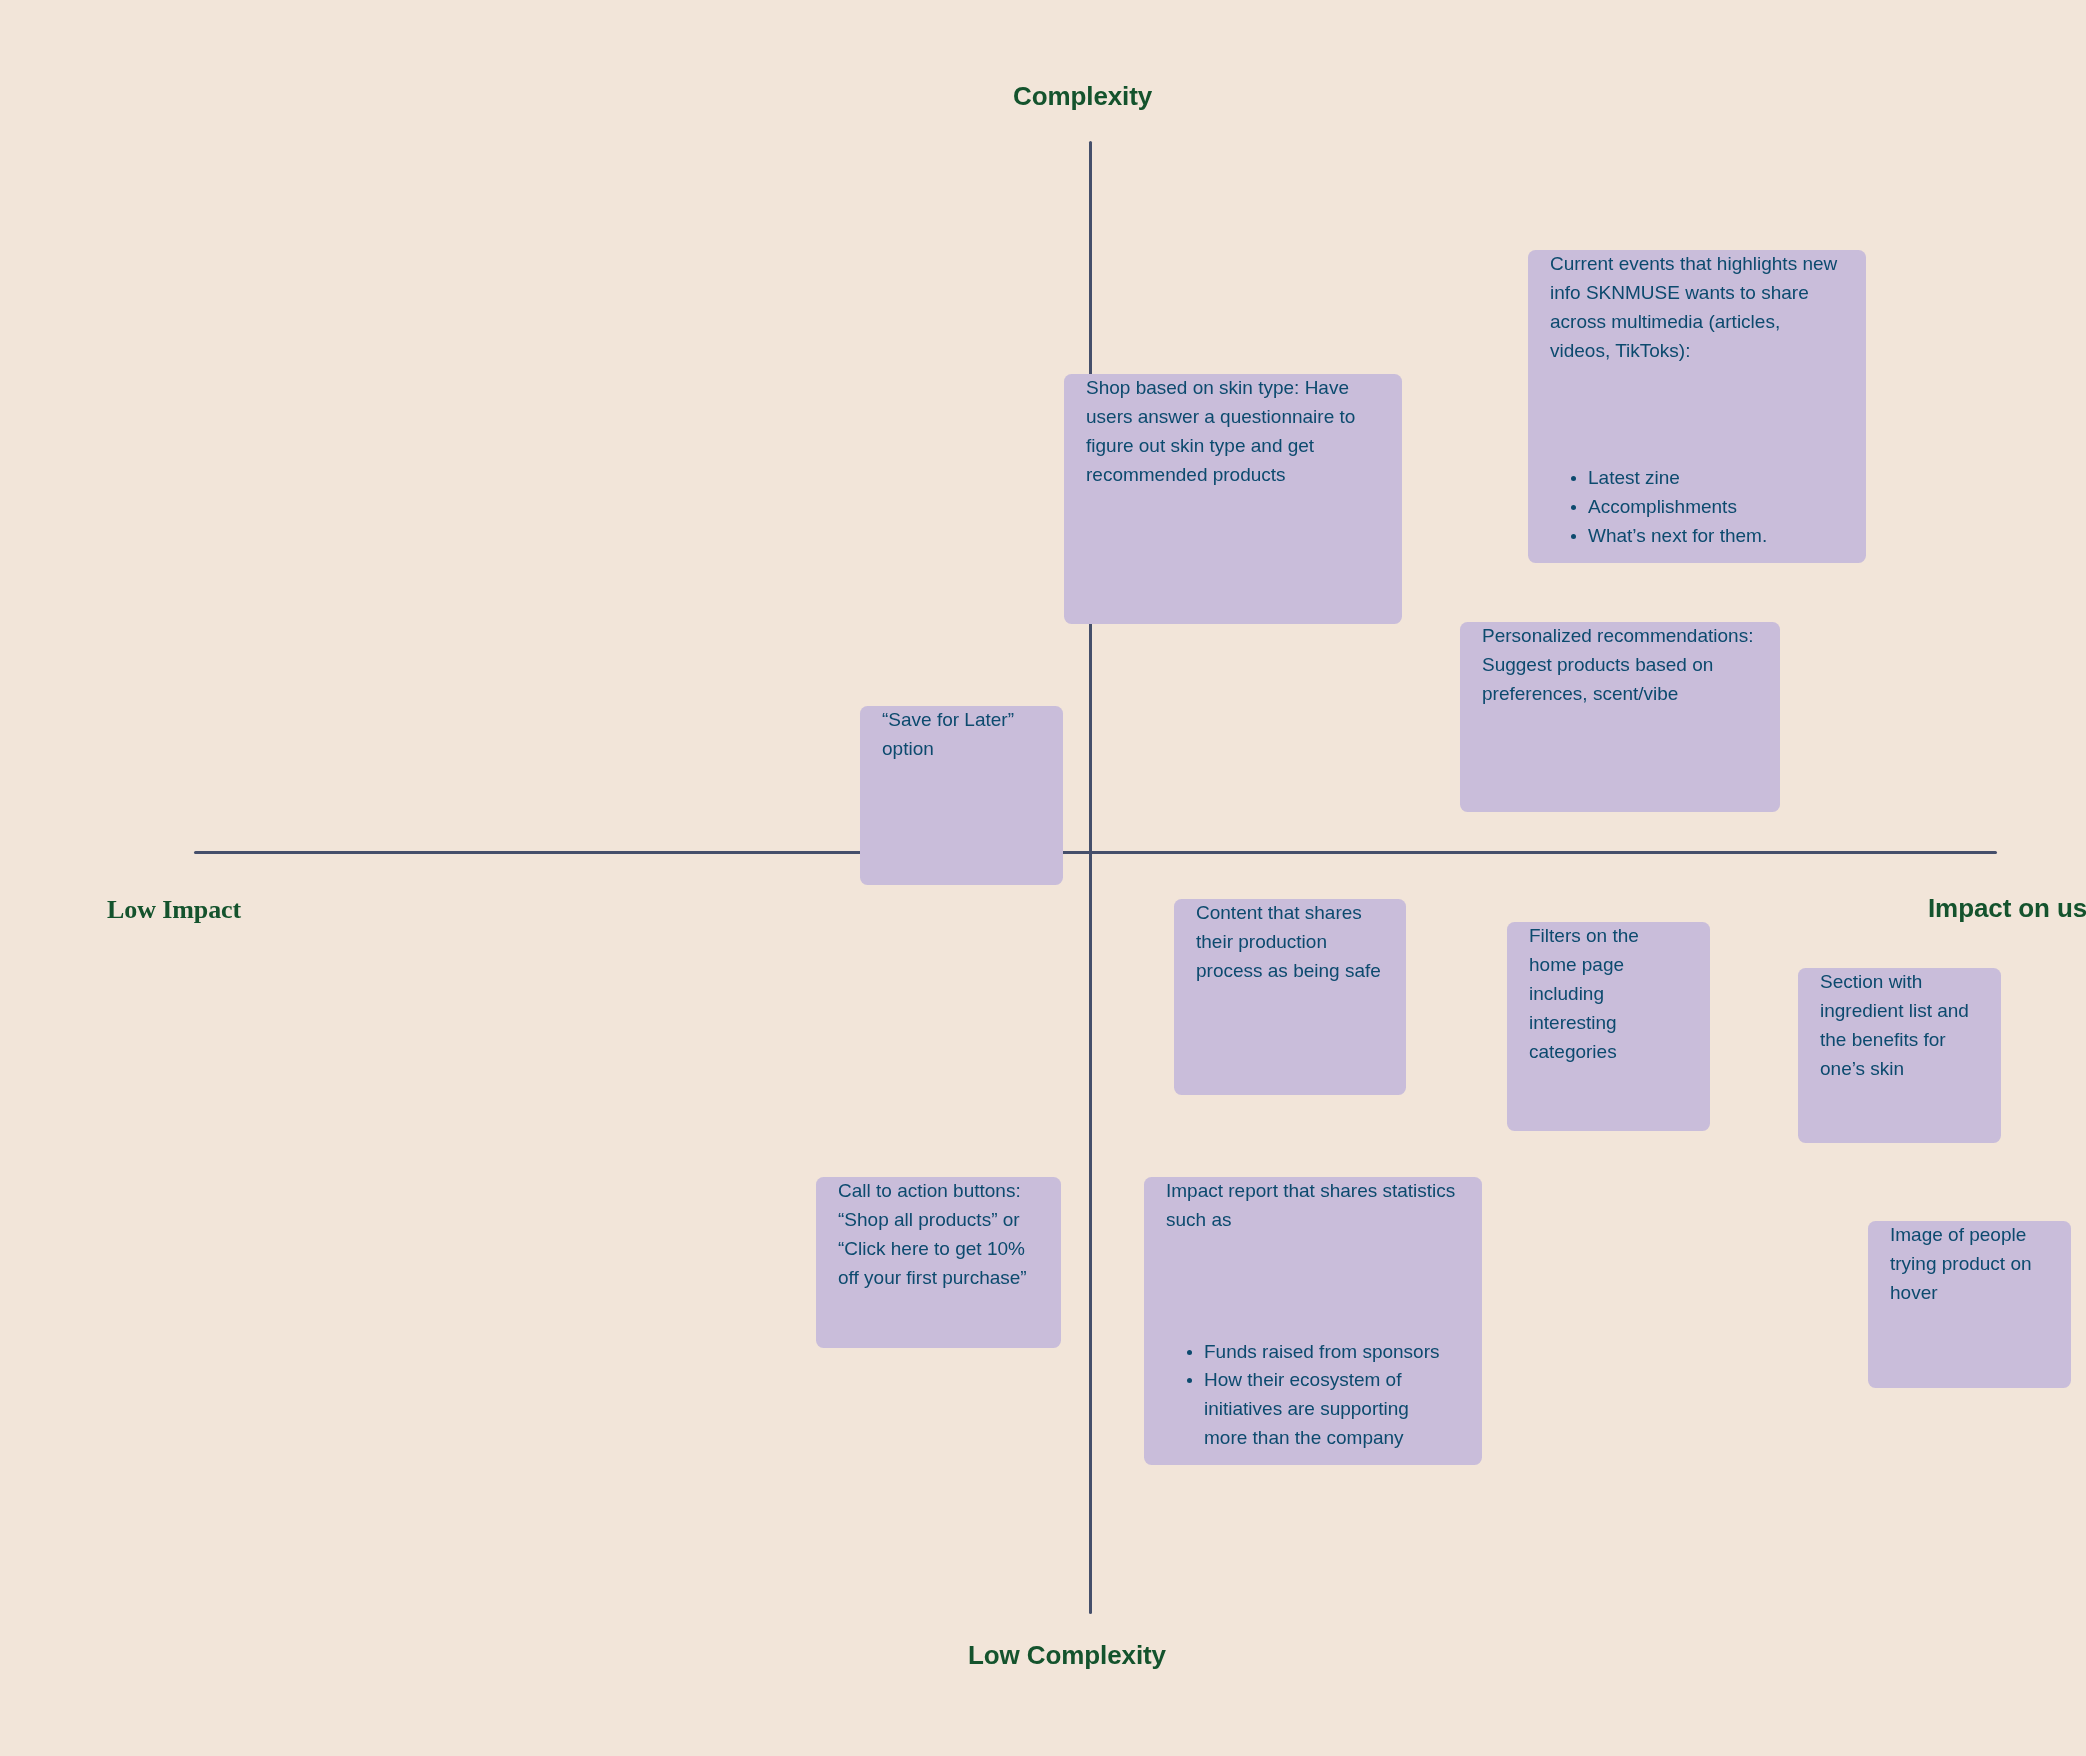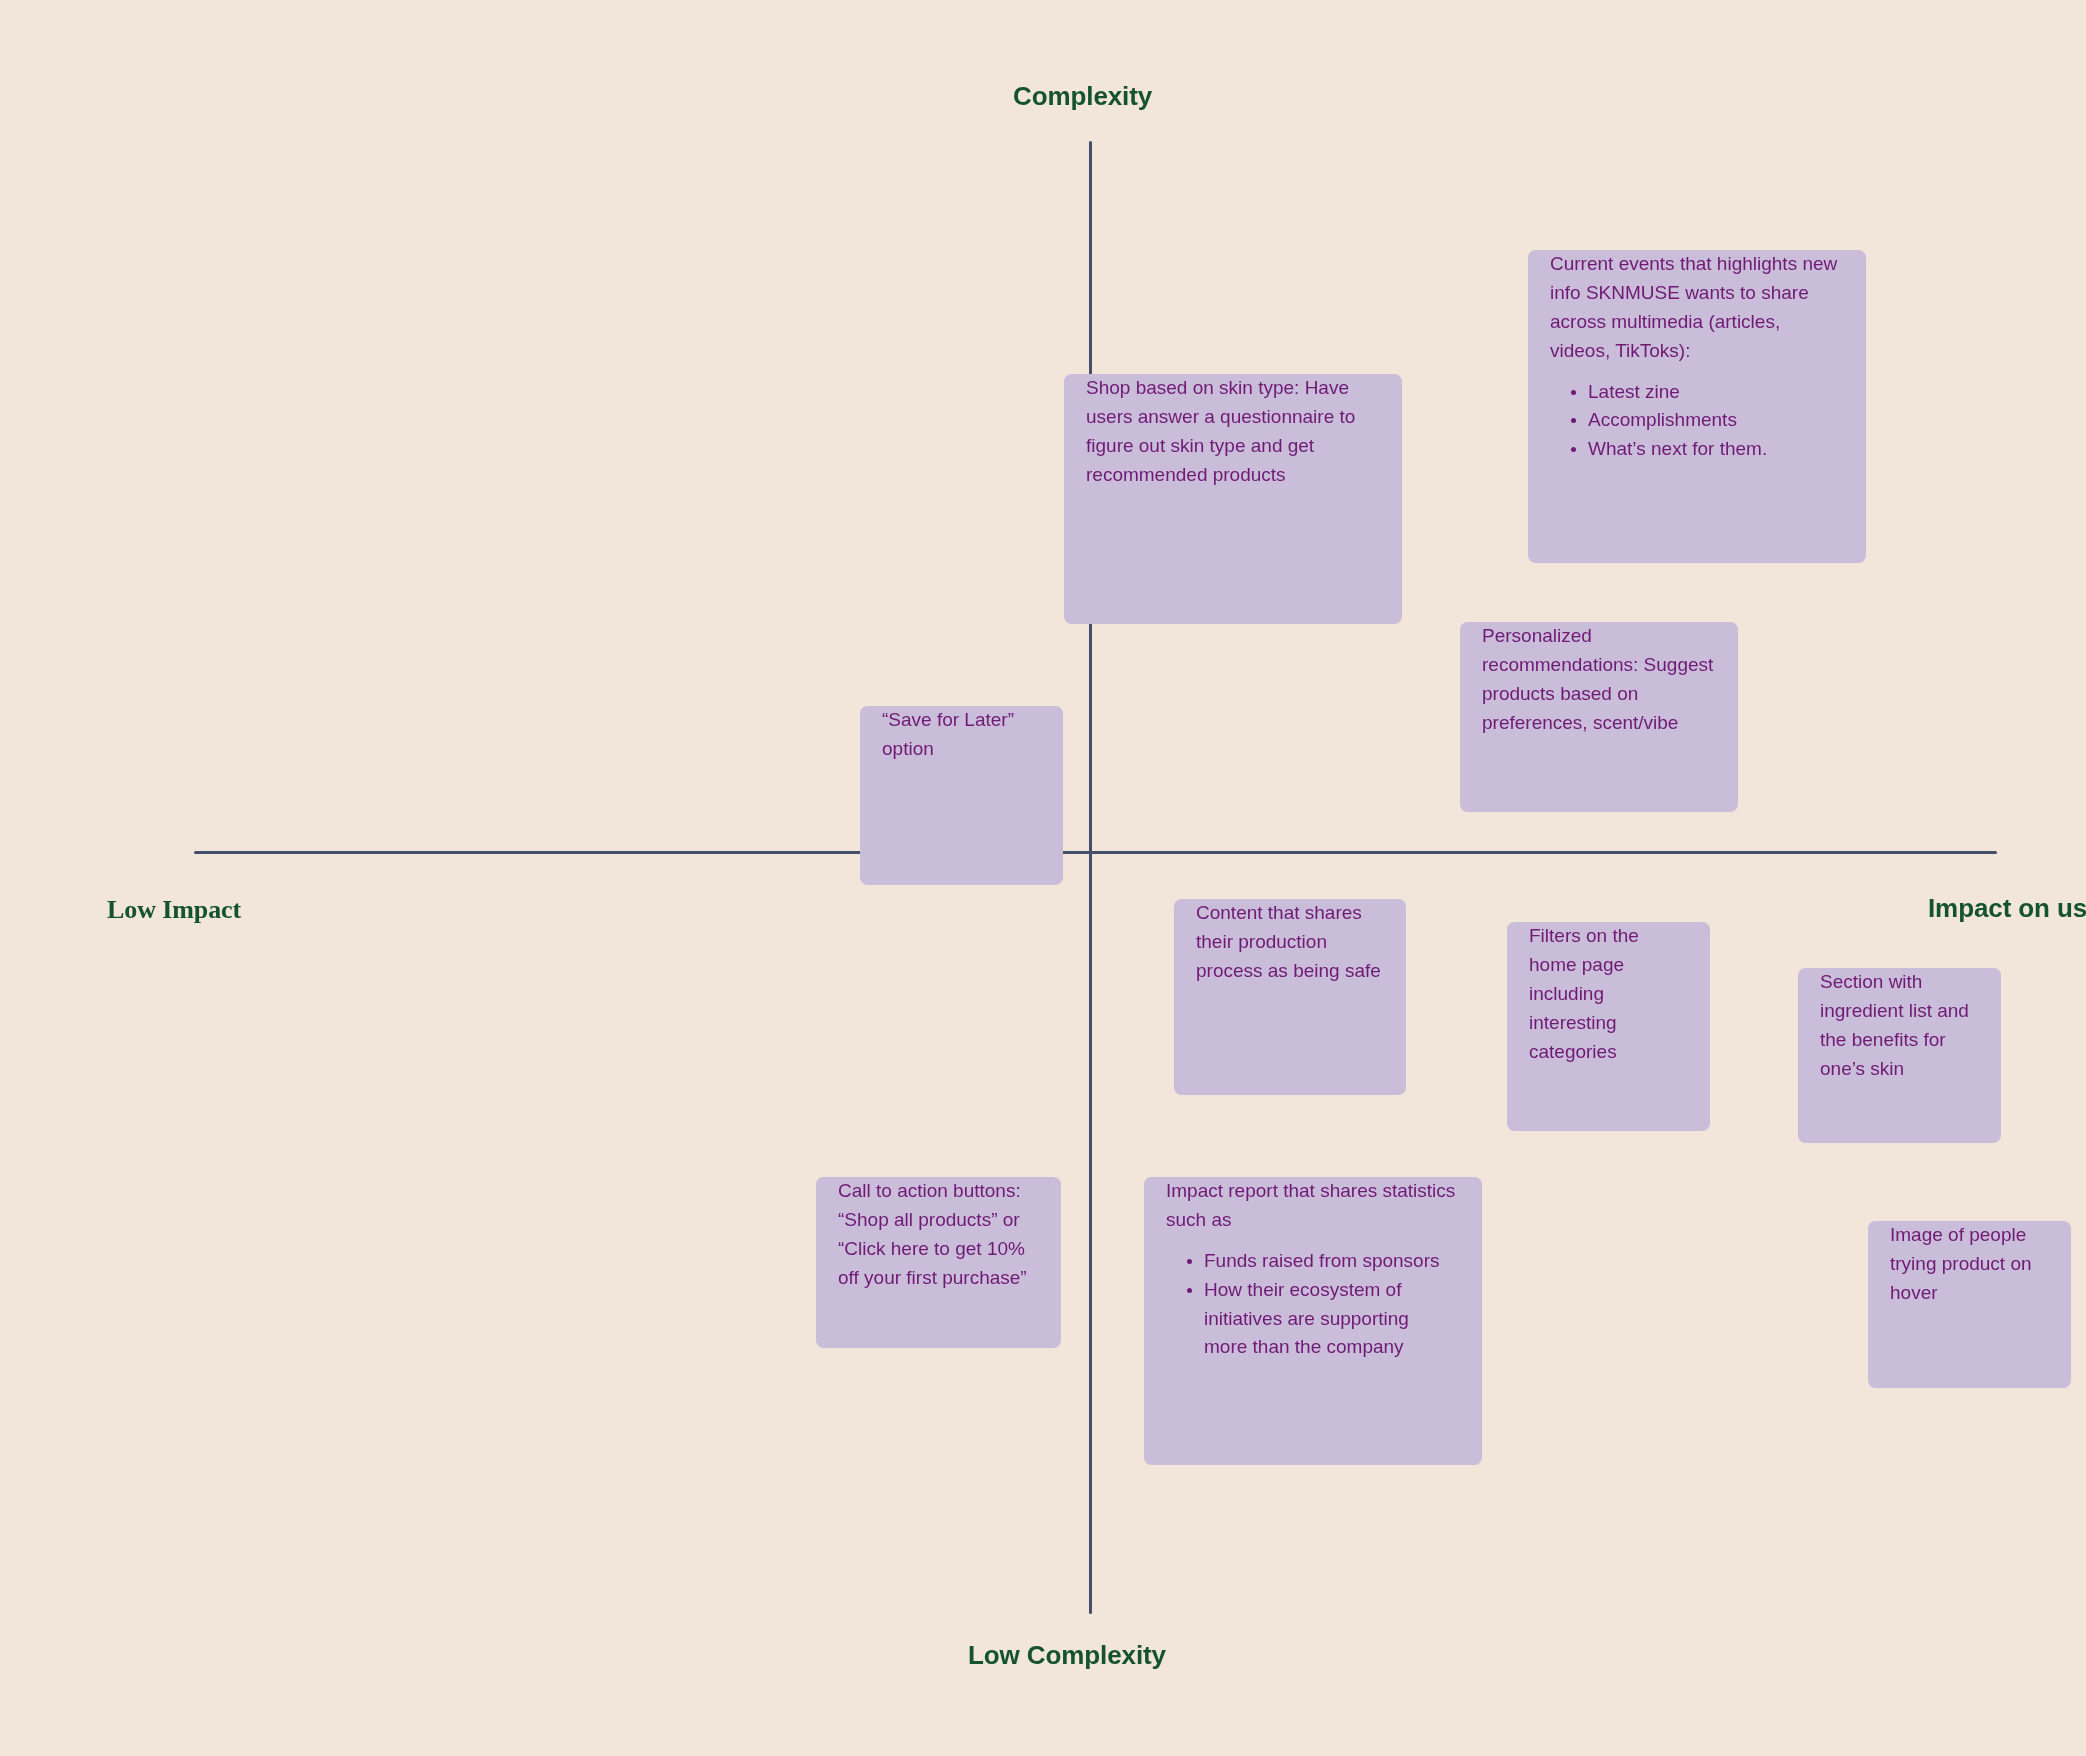--- a/index.html
+++ b/index.html
@@ -55,22 +55,22 @@
   .axis-label.right  { left: 1928px; top: 893px; }
 
   
   .note {
     position: absolute;
     background: #c9bdda;
     border-radius: 7.5px;
     box-sizing: border-box;
     display: flex;
     flex-direction: column;
-    justify-content: flex-start;
-    color: #701a75;
+    justify-content: space-between;
+    color: #0c4a6e;
     font-size: 19px;
     line-height: 1.52;
     padding: 0 22px;
   }
   .note p {
     margin: 0;
   }
   .note ul {
     margin: 12px;
     padding-left: 26px;
@@ -79,21 +79,21 @@
   .note ul li {
     margin: 0;
   }
   .note ul li::marker {
     font-size: 0.85em;
   }
 
   
   #note-skin-type        { left: 1064px; top:  374px; width: 338px;  height: 250px; }
   #note-current-events   { left: 1528px; top:  250px; width: 338px;  height: 313px; }
-  #note-personalized     { left: 1460px; top: 622px; width: 278px;  height: 190px; }
+  #note-personalized     { left: 1460px; top: 622px; width: 320px;  height: 190px; }
   #note-save-for-later   { left: 860px; top: 706px; width: 203px;  height: 179px; }
   #note-content-safe     { left: 1174px; top: 899px; width: 232px;  height: 196px; }
   #note-filters          { left: 1507px; top: 922px; width: 203px;  height: 209px; }
   #note-ingredient-list  { left: 1798px; top: 968px; width: 203px;  height: 175px; }
   #note-cta-buttons      { left: 816px; top: 1177px; width: 245px;  height: 171px; }
   #note-impact-report    { left: 1144px; top: 1177px; width: 338px;  height: 288px; }
   #note-hover-image      { left: 1868px; top: 1221px; width: 203px;  height: 167px; }
 </style>
 </head>
 <body>

